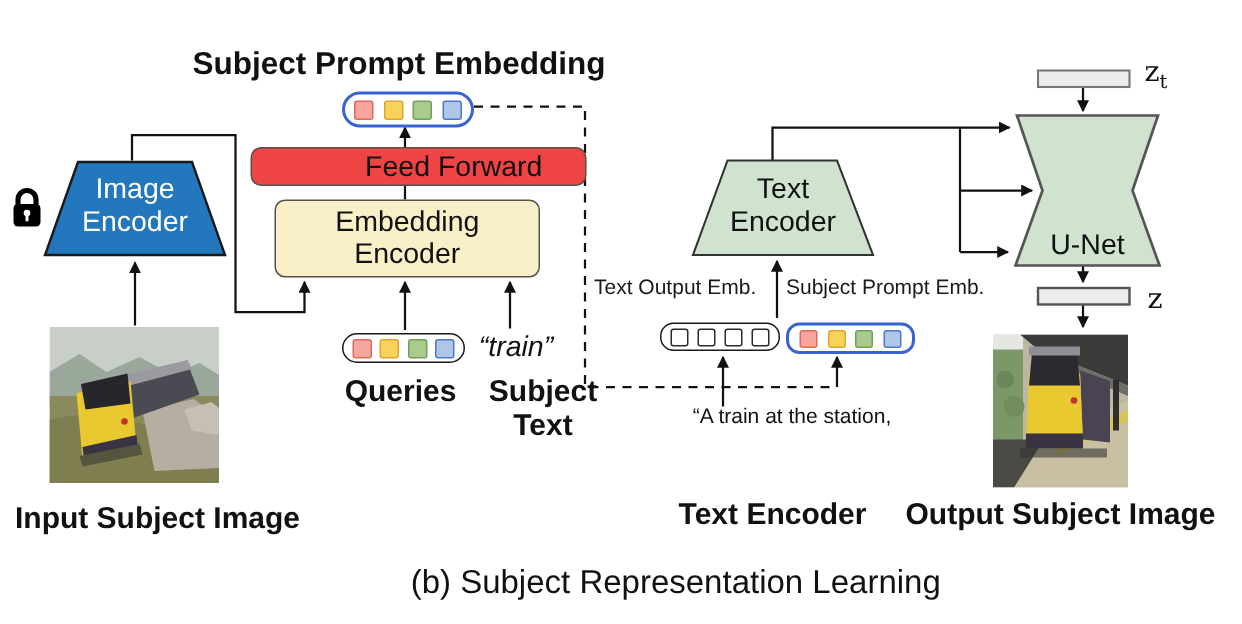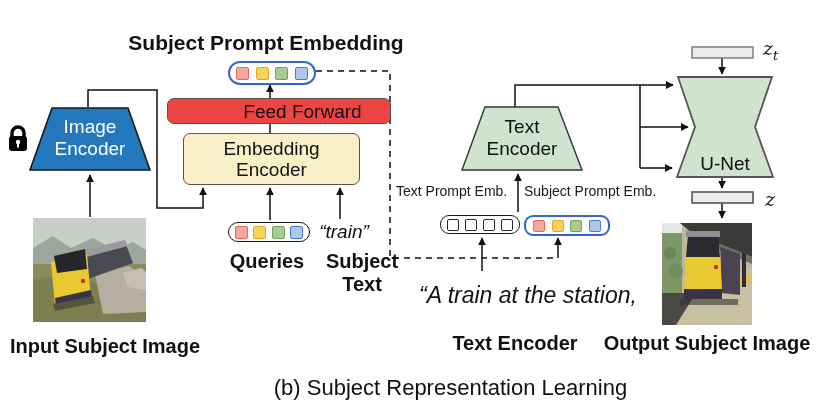--- a/index.html
+++ b/index.html
@@ -11,23 +11,23 @@
   .wires{position:absolute;left:0;top:0;width:828px;height:416px;}
   .box{position:absolute;display:flex;align-items:center;justify-content:center;
        border:1.6px solid #55544a;border-radius:7px;font-size:19px;line-height:21px;text-align:center;}
   .pill{position:absolute;display:flex;align-items:center;justify-content:space-evenly;
         background:#fff;border-radius:12px;}
   .pill-blue{border:2px solid #3A63D2;}
   .pill-black{border:1.6px solid #1a1a1a;}
   .tok{display:inline-block;width:13px;height:13px;border:1.6px solid #888;border-radius:2px;box-sizing:border-box;background:#fff;}
   .pill-sm .tok{width:12px;height:12px;}
   .tok-white{border-color:#2a2a2a;background:#fff;}
-  .math{font-family:"DejaVu Serif", serif;font-style:italic;font-size:19px;}
+  .math{font-family:"DejaVu Serif", serif;font-size:19px;}
   .math sub{font-size:13px;}
-  .quote{font-style:italic;font-size:23px;line-height:23px;margin-top:18px;}
+  .quote{font-size:14px;line-height:23px;}
   .smlbl{position:absolute;font-size:14px;color:#1a1a1a;white-space:nowrap;}
 </style>
 </head>
 <body>
 
 <div class="canvas">
 
   <svg class="wires" viewBox="0 0 828 416">
     <defs>
       <marker id="ah" markerUnits="userSpaceOnUse" markerWidth="10" markerHeight="10" refX="7.2" refY="4" orient="auto">
@@ -110,21 +110,21 @@
   <div class="pill pill-black" style="left:228px;top:222px;width:80px;height:18px;border-radius:10px;">
       <span class="tok" style="background: rgb(246, 166, 158); border-color: rgb(221, 106, 91);"></span>
       <span class="tok" style="background: rgb(248, 211, 92); border-color: rgb(223, 165, 47);"></span>
       <span class="tok" style="background: rgb(170, 203, 142); border-color: rgb(111, 162, 88);"></span>
       <span class="tok" style="background: rgb(175, 198, 232); border-color: rgb(76, 120, 206);"></span>
     </div>
   <div class="lbl" style="left:306px;top:221px;width:76px;font-size:19px;font-style:italic;">“train”</div>
   <div class="lbl bold" style="left:222px;top:250px;width:90px;font-size:20px;">Queries</div>
   <div class="lbl bold" style="left:306px;top:250px;width:80px;font-size:20px;line-height:23px;margin-left:16px;">Subject Text</div>
 
-  <div class="smlbl" style="left:396px;top:183px;width:108px;text-align:right;">Text Prompt Emb.</div>
+  <div class="smlbl" style="left:396px;top:183px;width:108px;text-align:right;">Text Output Emb.</div>
   <div class="smlbl" style="left:524px;top:183px;width:140px;text-align:left;">Subject Prompt Emb.</div>
 
   <div class="pill pill-black pill-sm" style="left:440px;top:215px;width:78px;height:17px;border-radius:9px;">
       <span class="tok tok-white"></span>
       <span class="tok tok-white"></span>
       <span class="tok tok-white"></span>
       <span class="tok tok-white"></span>
     </div>
   <div class="pill pill-blue pill-sm" style="left:524px;top:215px;width:82px;height:17px;border-radius:9px;">
       <span class="tok" style="background: rgb(246, 166, 158); border-color: rgb(221, 106, 91);"></span>

